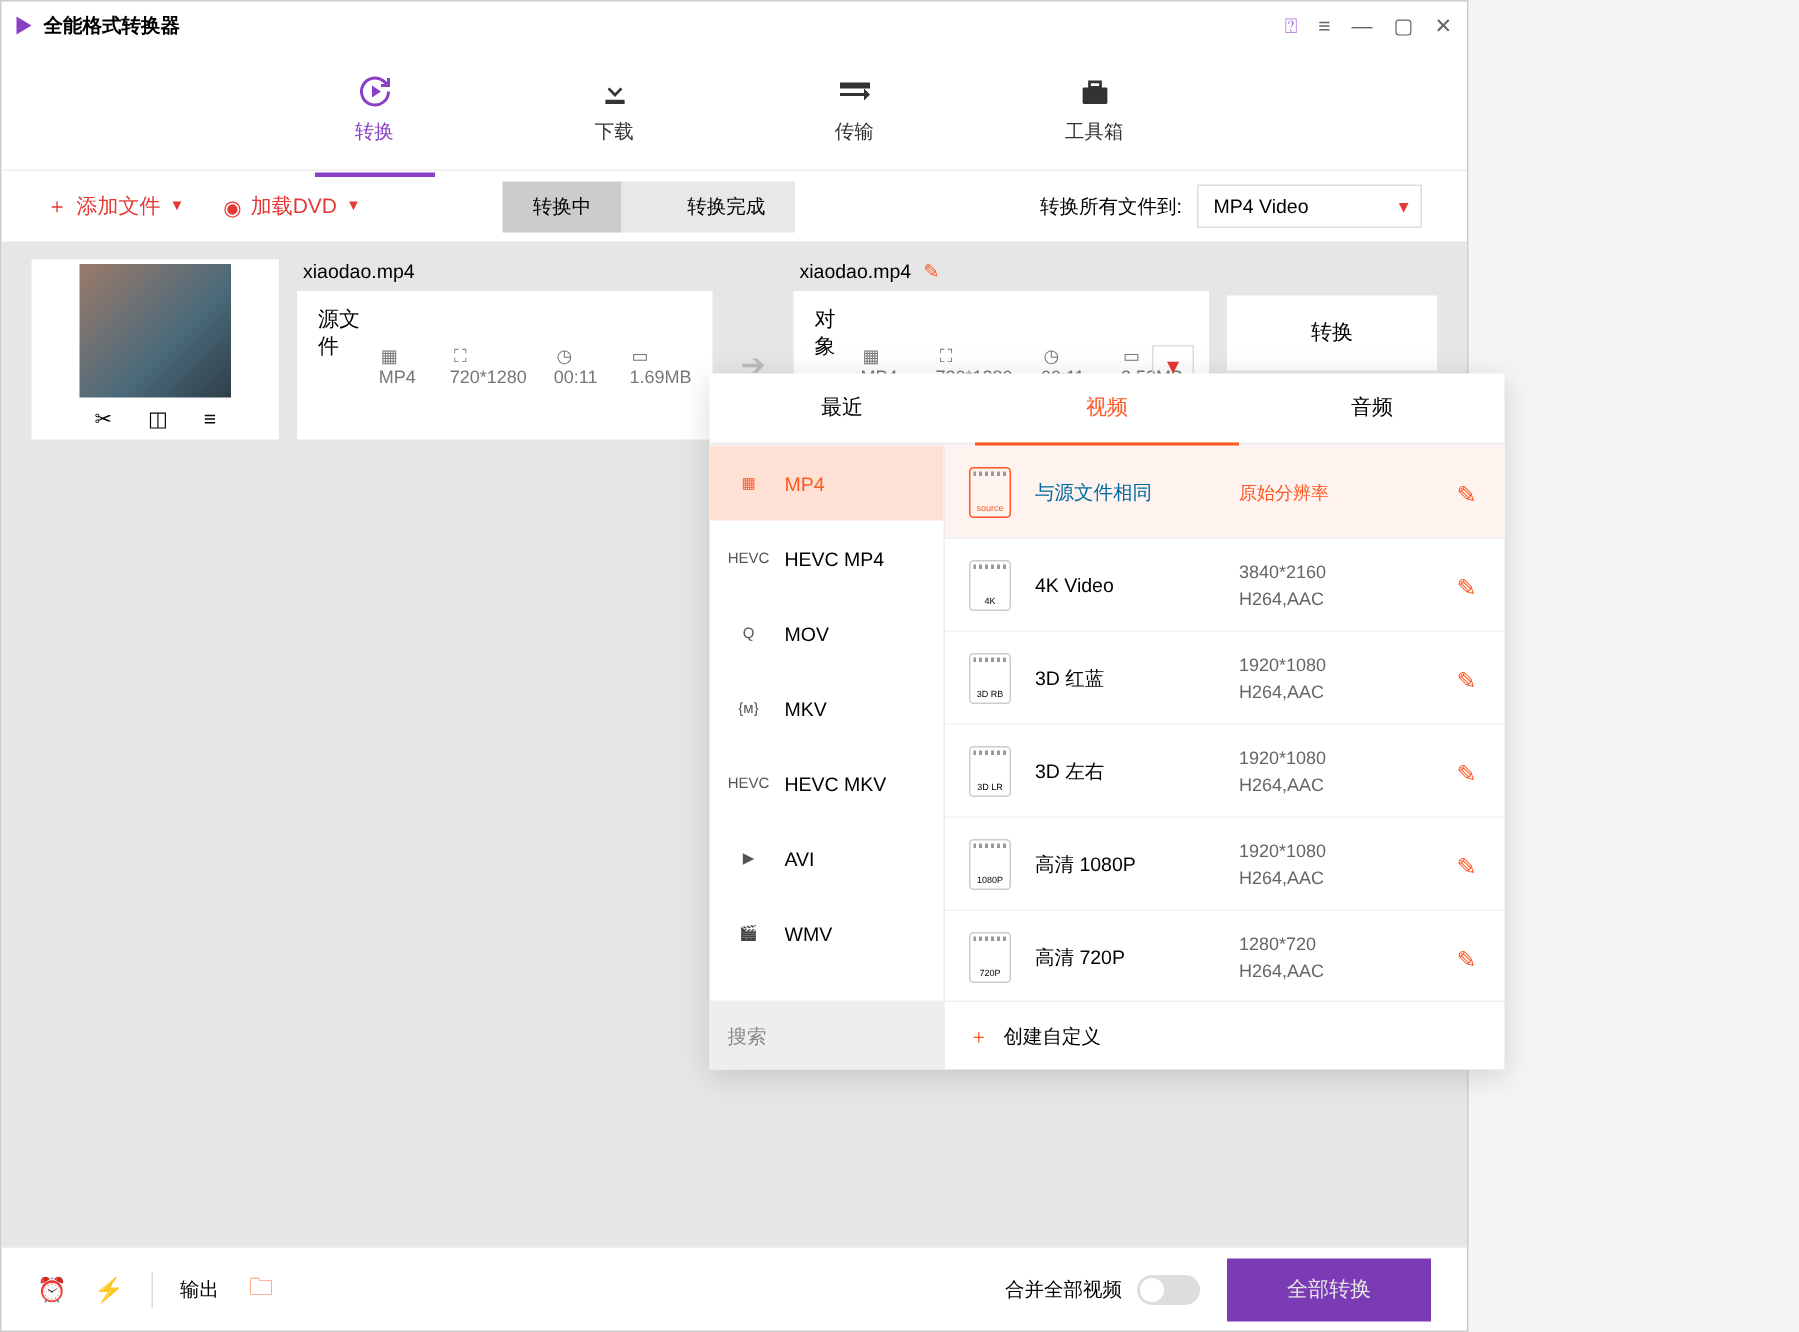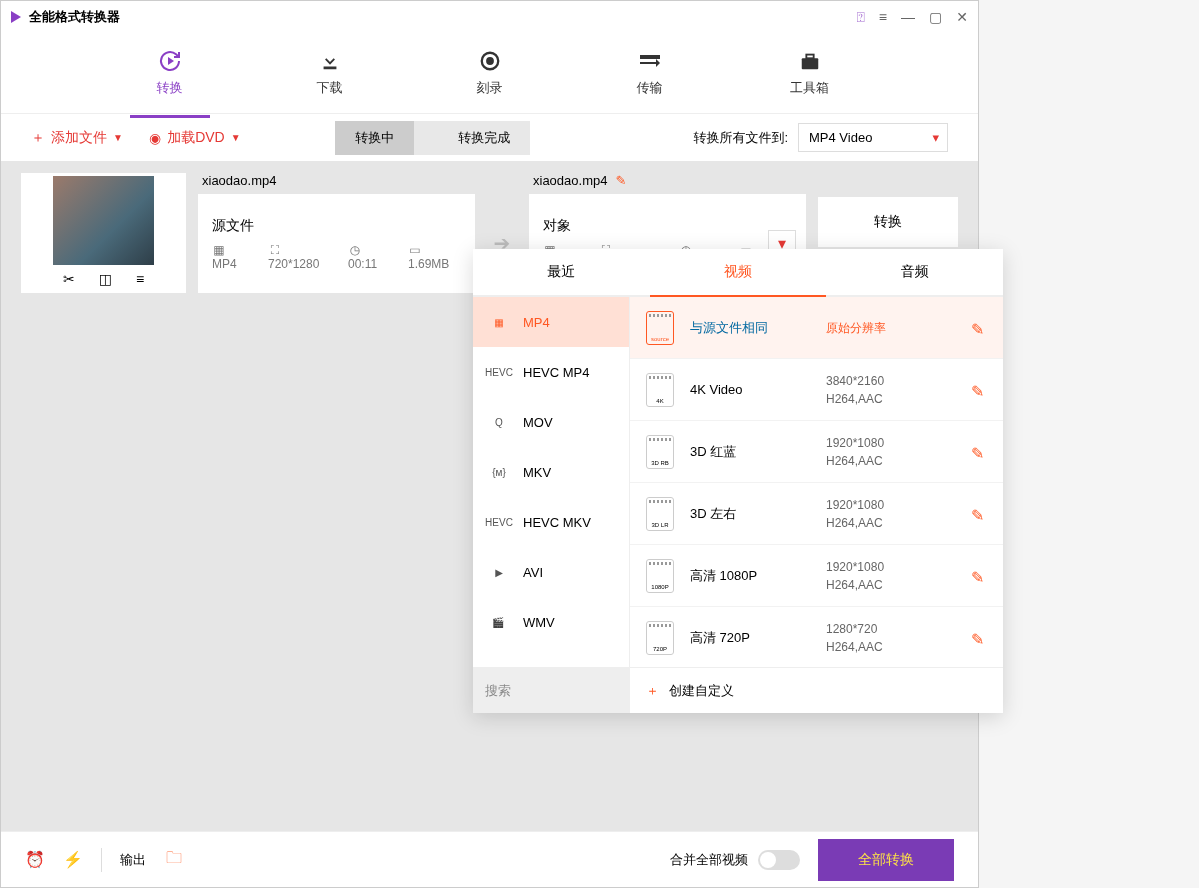--- a/index.html
+++ b/index.html
@@ -33,21 +33,21 @@
 .convert-all-to .sel::after { content:"▾"; position:absolute; right:8px; color:#e53935; }
 
 
 .content { background:#e6e6e6; flex:1; padding:12px 20px; position:relative; }
 .filerow { display:flex; height:120px; gap:12px; align-items:stretch; }
 .thumb-col { width:165px; background:#fff; display:flex; flex-direction:column; }
 .thumb-img { flex:1; background:linear-gradient(135deg,#9b7a6b,#4a6a7a 60%,#2e3e48); margin:3px 32px 0 32px; }
 .thumb-tools { height:28px; display:flex; align-items:center; justify-content:center; gap:24px; font-size:14px; }
 .panel { flex:1; display:flex; flex-direction:column; gap:6px; }
 .panel .name { font-size:13px; padding-left:4px; display:flex; align-items:center; gap:8px; }
-.panel .box { background:#fff; flex:1; padding:10px 14px; display:flex; flex-direction:column; justify-content:center; gap:8px; position:relative; }
+.panel .box { background:#fff; flex:1; padding:10px 14px; display:flex; flex-direction:row; justify-content:center; gap:8px; position:relative; }
 .panel .box .hdr { font-size:14px; }
 .panel .box .meta { display:flex; gap:18px; color:#777; font-size:12px; align-items:center; }
 .meta-ico { display:inline-flex; width:14px; height:14px; align-items:center; justify-content:center; }
 .arrow { width:30px; display:flex; align-items:center; justify-content:center; color:#bbb; font-size:20px; margin-top:20px; }
 .convert-btn-s { width:140px; background:#fff; display:flex; align-items:center; justify-content:center; font-size:14px; margin-top:24px; height:50px; cursor:pointer; }
 .target-dd { position:absolute; right:10px; top:50%; transform:translateY(-50%); width:28px; height:28px; border:1px solid #ddd; display:flex; align-items:center; justify-content:center; color:#e53935; cursor:pointer; }
 
 
 .popup { position:absolute; left:472px; top:88px; width:530px; background:#fff; box-shadow:0 4px 20px rgba(0,0,0,.15); z-index:10; }
 .popup-tabs { display:flex; height:48px; border-bottom:2px solid #eee; }
@@ -81,21 +81,21 @@
 .bb-ico { width:20px; height:20px; display:flex; align-items:center; justify-content:center; cursor:pointer; color:#555; }
 .bb-sep { width:1px; height:24px; background:#ddd; }
 .out-label { font-size:13px; }
 .out-path { border:1px solid #ddd; padding:6px 28px 6px 10px; font-size:12px; width:350px; position:relative; }
 .out-path::after { content:"▾"; position:absolute; right:8px; color:#e53935; }
 .folder-ico { color:#ff6f3c; cursor:pointer; }
 .spacer { flex:1; }
 .merge { font-size:13px; display:flex; align-items:center; gap:10px; }
 .toggle { width:42px; height:20px; background:#ddd; border-radius:10px; position:relative; cursor:pointer; }
 .toggle::after { content:""; position:absolute; left:2px; top:2px; width:16px; height:16px; background:#fff; border-radius:50%; }
-.convert-all { background:#7a3bb5; color:#fde047; padding:12px 40px; font-size:14px; cursor:pointer; border:none; }
+.convert-all { background:#7a3bb5; color:#e5e5e5; padding:12px 40px; font-size:14px; cursor:pointer; border:none; }
 
 svg { display:block; }
 .edit-pen::before { content:"✎"; }
 </style>
 </head>
 <body>
 
 <div class="app">
   <div class="titlebar">
     <div class="logo"></div>
@@ -123,29 +123,20 @@
     <div class="item">
       <div class="icon">
           <svg width="22" height="22" viewBox="0 0 24 24" fill="#333">
             <path d="M12 3v10l-4-4-1.4 1.4L12 16l5.4-5.6L16 9l-4 4V3zM5 18h14v3H5z"></path>
           </svg>
         </div>
       <span>下载</span>
     </div>
     <div class="item">
       <div class="icon">
-          <svg width="22" height="22" viewBox="0 0 24 24" fill="none" stroke="#333" stroke-width="2.5">
-            <circle cx="12" cy="12" r="9"></circle>
-            <circle cx="12" cy="12" r="3" fill="#333"></circle>
-          </svg>
-        </div>
-      <span>刻录</span>
-    </div>
-    <div class="item">
-      <div class="icon">
           <svg width="24" height="20" viewBox="0 0 24 20" fill="#333">
             <rect x="2" y="4" width="20" height="4"></rect>
             <path d="M18 8l4 4-4 4v-3H2v-2h16z"></path>
           </svg>
         </div>
       <span>传输</span>
     </div>
     <div class="item">
       <div class="icon">
           <svg width="22" height="22" viewBox="0 0 24 24" fill="#333">

